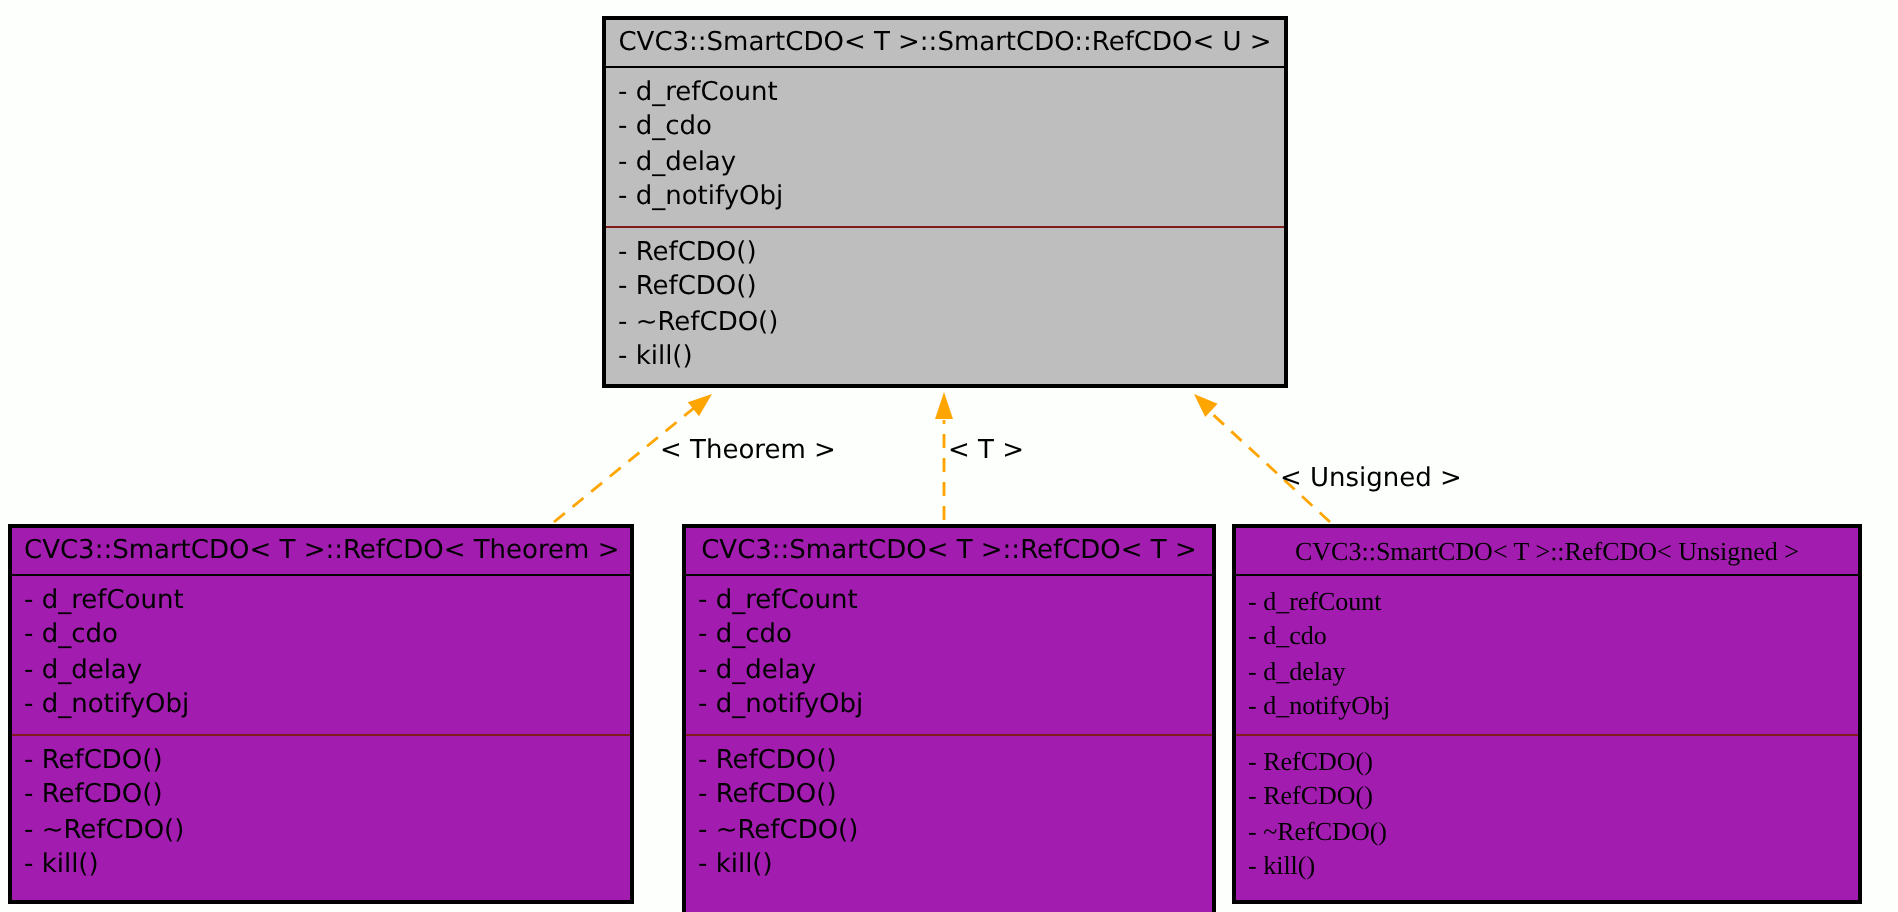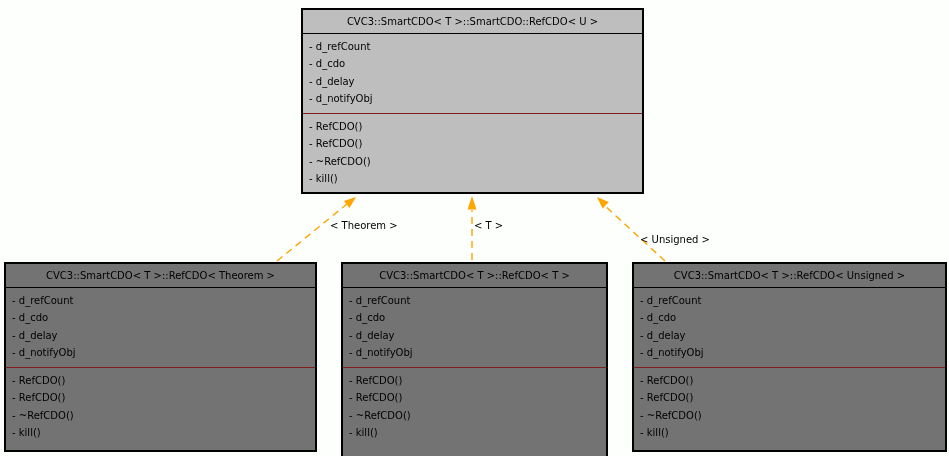--- a/index.html
+++ b/index.html
@@ -2,33 +2,33 @@
 <html><head>
 <meta charset="utf-8">
 <style>
   html, body { margin: 0; padding: 0; }
   .canvas {
     position: relative;
     width: 949px;
     height: 456px;
     background: #fcfffc;
     font-family: "DejaVu Sans", "Liberation Sans", sans-serif;
-    font-size: 10px;
+    font-size: 13px;
     color: #000;
     overflow: hidden;
   }
   .edges-layer {
     position: absolute;
     left: 0; top: 0;
     width: 949px; height: 456px;
     pointer-events: none;
   }
   .class-box {
     position: absolute;
-    background: #737373;
+    background: #a21caf;
     border: 2px solid #000;
     box-sizing: border-box;
   }
   .class-box.hl { background: #bebebe; }
   .class-title {
     text-align: center;
     border-bottom: 1px solid #000;
     padding: 4px 6px 3px 6px;
     white-space: nowrap;
     overflow: hidden;
@@ -39,21 +39,21 @@
   .member { line-height: 17.3px; white-space: nowrap; }
   .edge-label {
     position: absolute;
     white-space: nowrap;
     line-height: 15px;
   }
   
   .box-u        { left: 301px; top: 8px;   width: 343px; height: 186px; }
   .box-theorem  { left: 4px;   top: 262px; width: 313px; height: 190px; }
   .box-t        { left: 341px; top: 262px; width: 267px; height: 198px; }
-  .box-unsigned { left: 632px; top: 262px; width: 315px; height: 190px; }
+  .box-unsigned { left: 616px; top: 262px; width: 315px; height: 190px; font-family: Liberation Serif, serif; }
   .label-theorem  { left: 330px; top: 218px; }
   .label-t        { left: 474px; top: 218px; }
   .label-unsigned { left: 640px; top: 232px; }
 </style>
 </head>
 <body>
 
 <div class="canvas">
 
   <svg class="edges-layer" width="949" height="456" viewBox="0 0 949 456" xmlns="http://www.w3.org/2000/svg">

